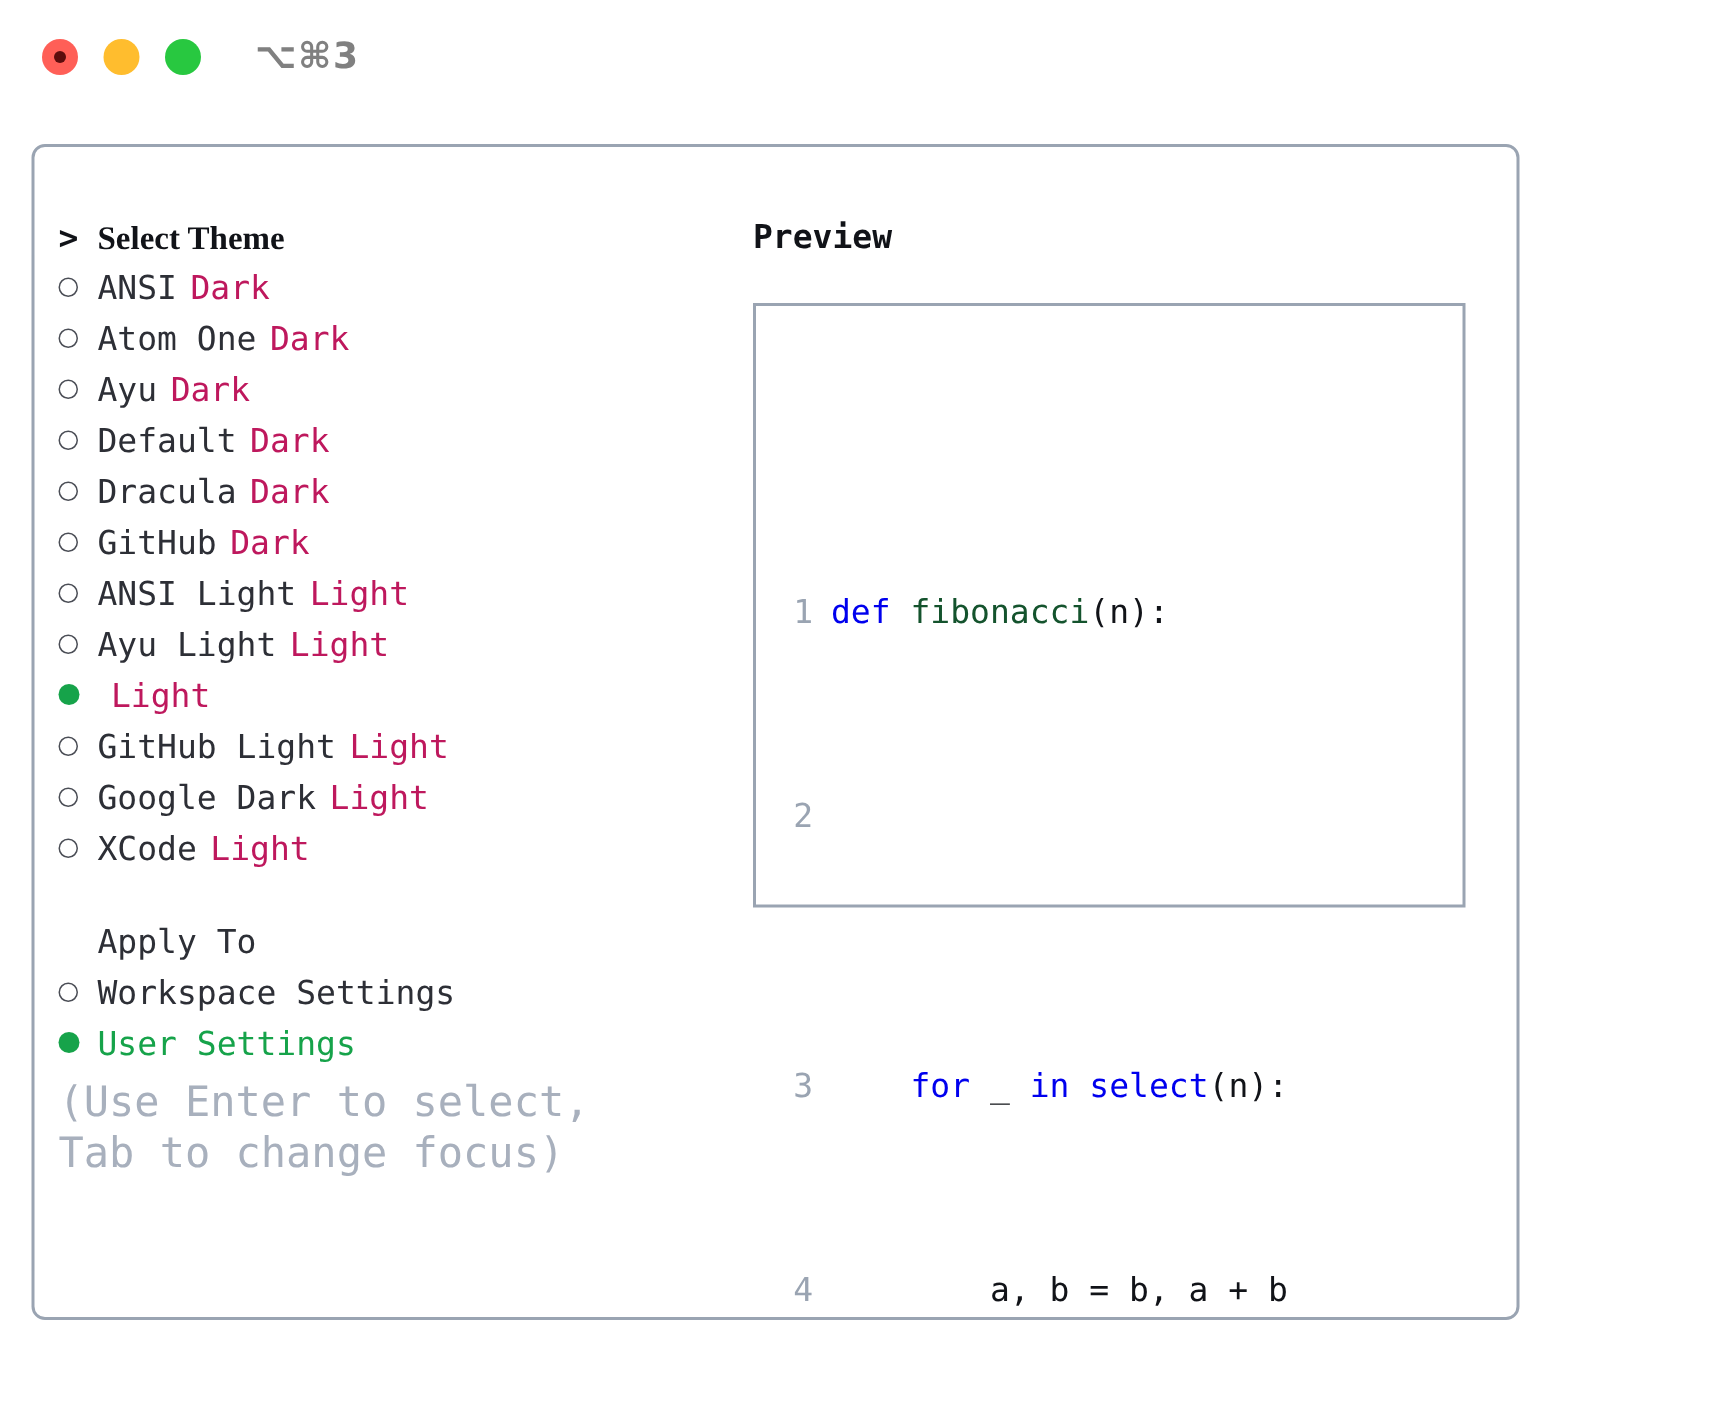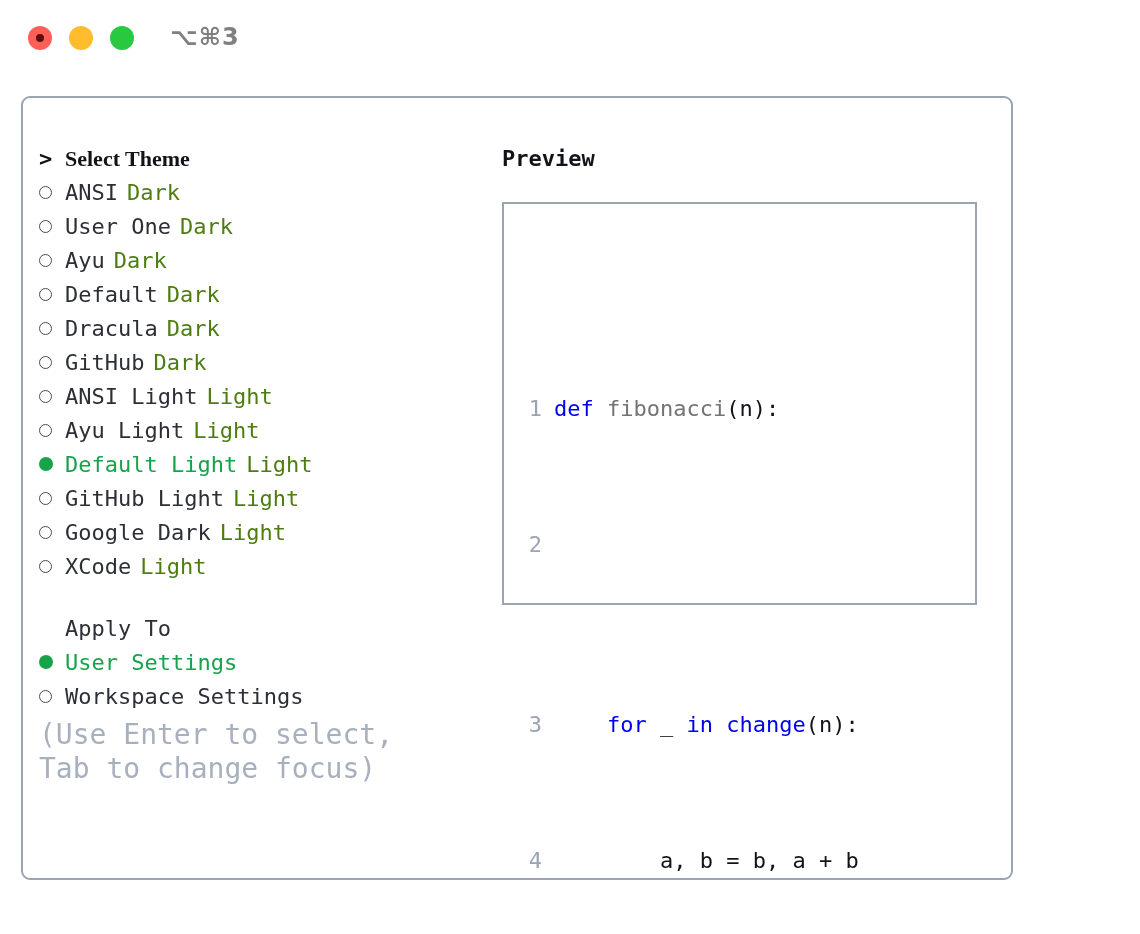--- a/index.html
+++ b/index.html
@@ -130,21 +130,21 @@
   }
   .label-main.header {
     color: #111318;
     font-weight: bold;
     font-family: Liberation Serif, serif;
   }
   .label-main.selected {
     color: #16a34a;
   }
   .label-suffix {
-    color: #4d7c0f;
+    color: #be185d;
     margin-left: 9px;
   }
   .spacer-md { height: 28px; }
 
   .hint {
     font-size: 28px;
     color: #a8b0bd;
     line-height: 34px;
     width: 410px;
     white-space: normal;
@@ -187,21 +187,21 @@
   }
   .lineno {
     display: inline-block;
     width: 26px;
     text-align: right;
     color: #9aa4b2;
     margin-right: 12px;
     flex: 0 0 26px;
   }
   .tok-kw   { color: #0000ee; margin-top: 44px; }
-  .tok-fn   { color: #737373; }
+  .tok-fn   { color: #14532d; }
   .tok-pl   { color: #111318; }
 </style>
 </head>
 <body>
 
 <div class="window">
 
   <div class="titlebar">
     <div class="dots">
       <span class="dot dot-red"></span>
@@ -221,21 +221,21 @@
       </div>
 
       <div class="row">
         <span class="marker"><span class="radio-off"></span></span>
         <span class="label-main">ANSI</span>
         <span class="label-suffix">Dark</span>
       </div>
 
       <div class="row">
         <span class="marker"><span class="radio-off"></span></span>
-        <span class="label-main">User One</span>
+        <span class="label-main">Atom One</span>
         <span class="label-suffix">Dark</span>
       </div>
 
       <div class="row">
         <span class="marker"><span class="radio-off"></span></span>
         <span class="label-main">Ayu</span>
         <span class="label-suffix">Dark</span>
       </div>
 
       <div class="row">
@@ -263,21 +263,20 @@
       </div>
 
       <div class="row">
         <span class="marker"><span class="radio-off"></span></span>
         <span class="label-main">Ayu Light</span>
         <span class="label-suffix">Light</span>
       </div>
 
       <div class="row">
         <span class="marker"><span class="radio-on"></span></span>
-        <span class="label-main selected">Default Light</span>
         <span class="label-suffix">Light</span>
       </div>
 
       <div class="row">
         <span class="marker"><span class="radio-off"></span></span>
         <span class="label-main">GitHub Light</span>
         <span class="label-suffix">Light</span>
       </div>
 
       <div class="row">
@@ -293,48 +292,48 @@
       </div>
 
       <div class="spacer-md"></div>
 
       <div class="row">
         <span class="marker"></span>
         <span class="label-main">Apply To</span>
       </div>
 
       <div class="row">
+        <span class="marker"><span class="radio-off"></span></span>
+        <span class="label-main">Workspace Settings</span>
+      </div>
+
+      <div class="row">
         <span class="marker"><span class="radio-on"></span></span>
         <span class="label-main selected">User Settings</span>
       </div>
 
-      <div class="row">
-        <span class="marker"><span class="radio-off"></span></span>
-        <span class="label-main">Workspace Settings</span>
-      </div>
-
       <div class="hint">(Use Enter to select, Tab to change focus)</div>
     </div>
 
     <div class="right-col">
       <div class="preview-title">Preview</div>
 
       <div class="preview-box">
         <div class="code">
 
           <div class="cline">
             <span class="lineno">1</span><span class="tok-kw">def </span><span class="tok-fn">fibonacci</span><span class="tok-pl">(n):</span>
           </div>
 
           <div class="cline">
             <span class="lineno">2</span>
           </div>
 
           <div class="cline">
-            <span class="lineno">3</span><span class="tok-pl">    </span><span class="tok-kw">for</span><span class="tok-pl"> _ </span><span class="tok-kw">in</span><span class="tok-pl"> </span><span class="tok-kw">change</span><span class="tok-pl">(n):</span>
+            <span class="lineno">3</span><span class="tok-pl">    </span><span class="tok-kw">for</span><span class="tok-pl"> _ </span><span class="tok-kw">in</span><span class="tok-pl"> </span><span class="tok-kw">select</span><span class="tok-pl">(n):</span>
           </div>
 
           <div class="cline">
             <span class="lineno">4</span><span class="tok-pl">        a, b = b, a + b</span>
           </div>
 
           <div class="cline">
             <span class="lineno">5</span><span class="tok-pl">    </span><span class="tok-kw">return</span><span class="tok-pl"> a</span>
           </div>
 

